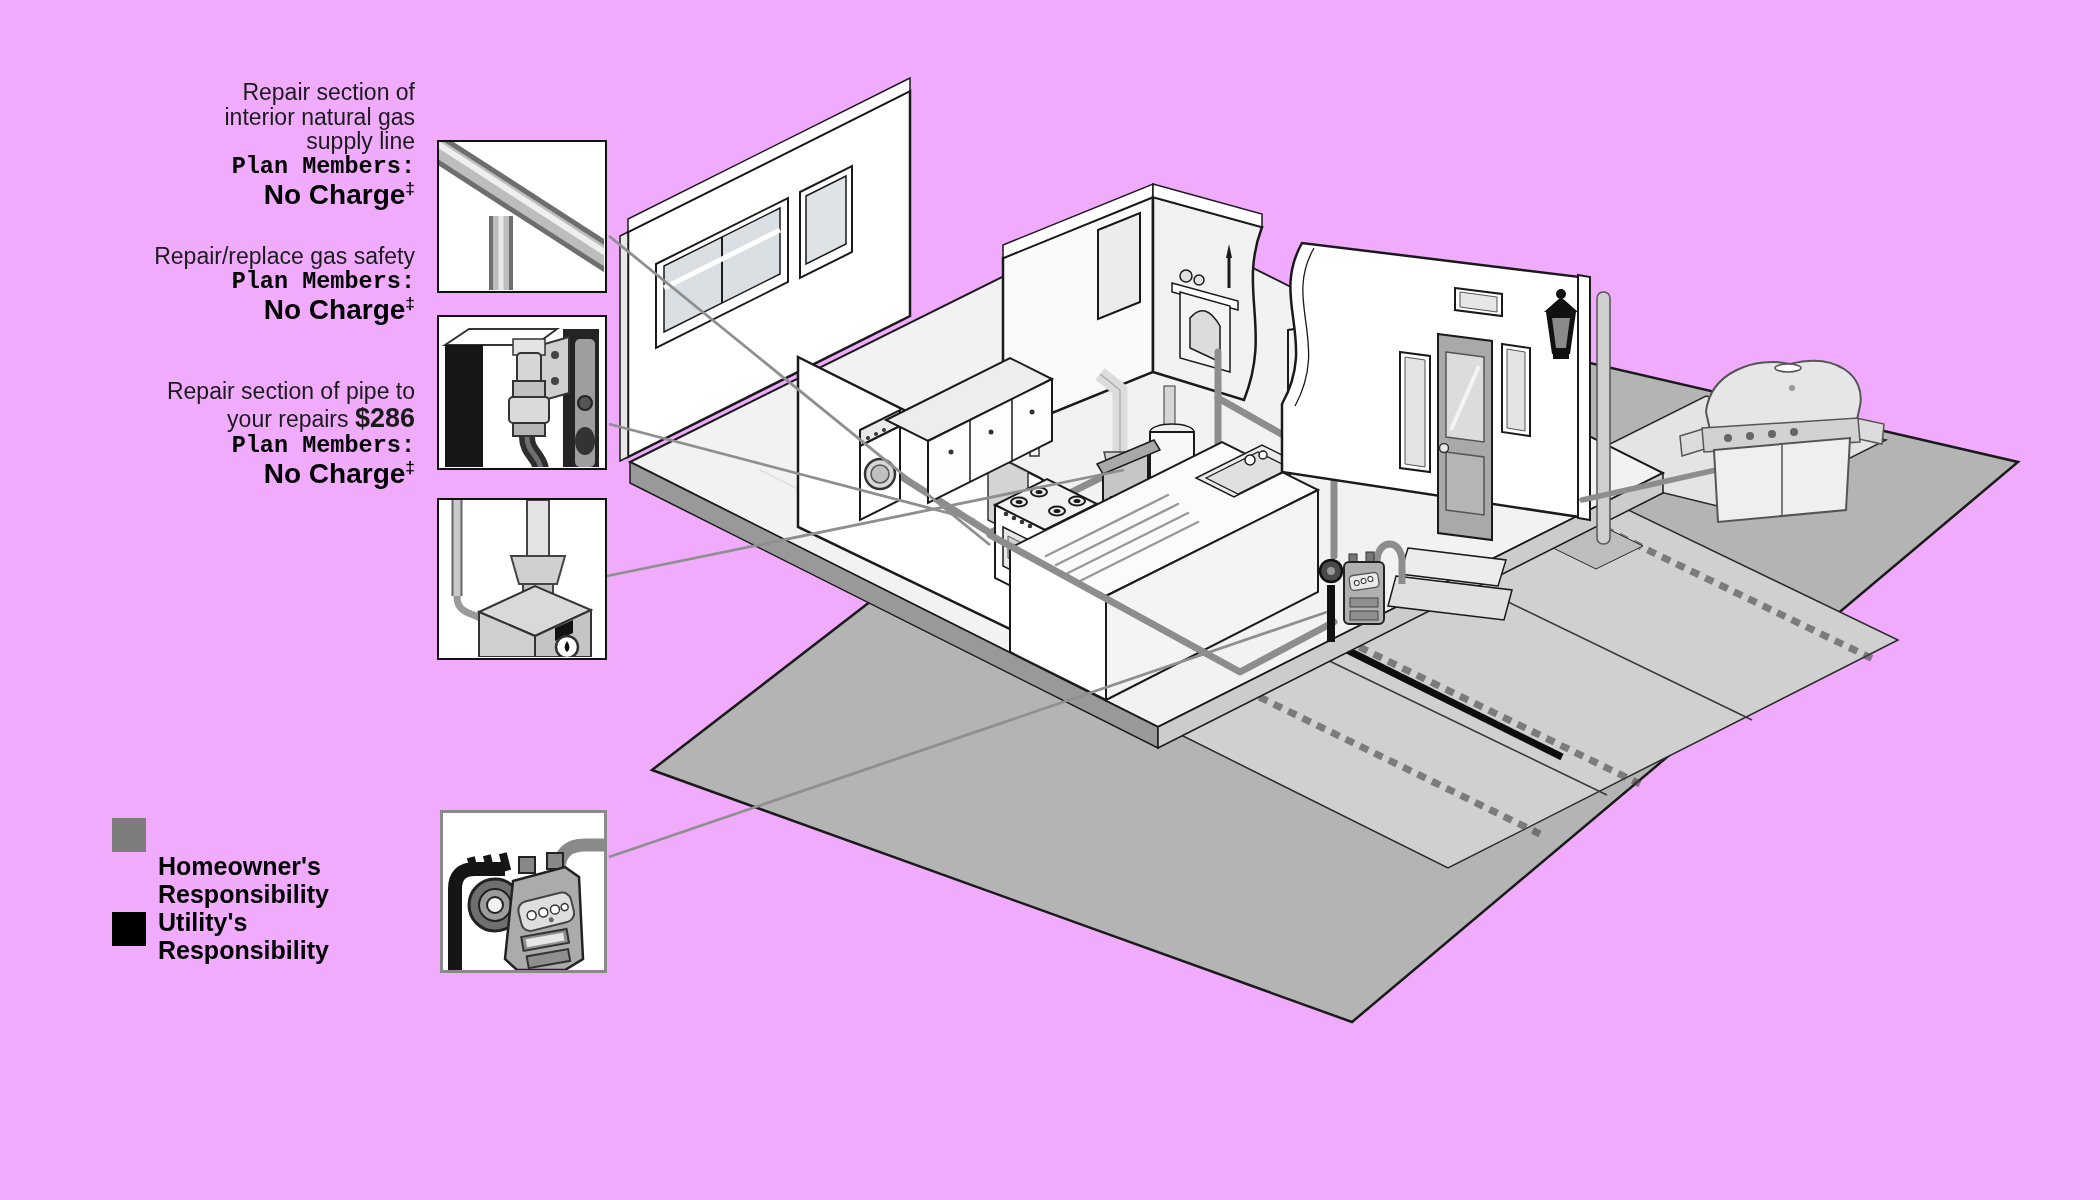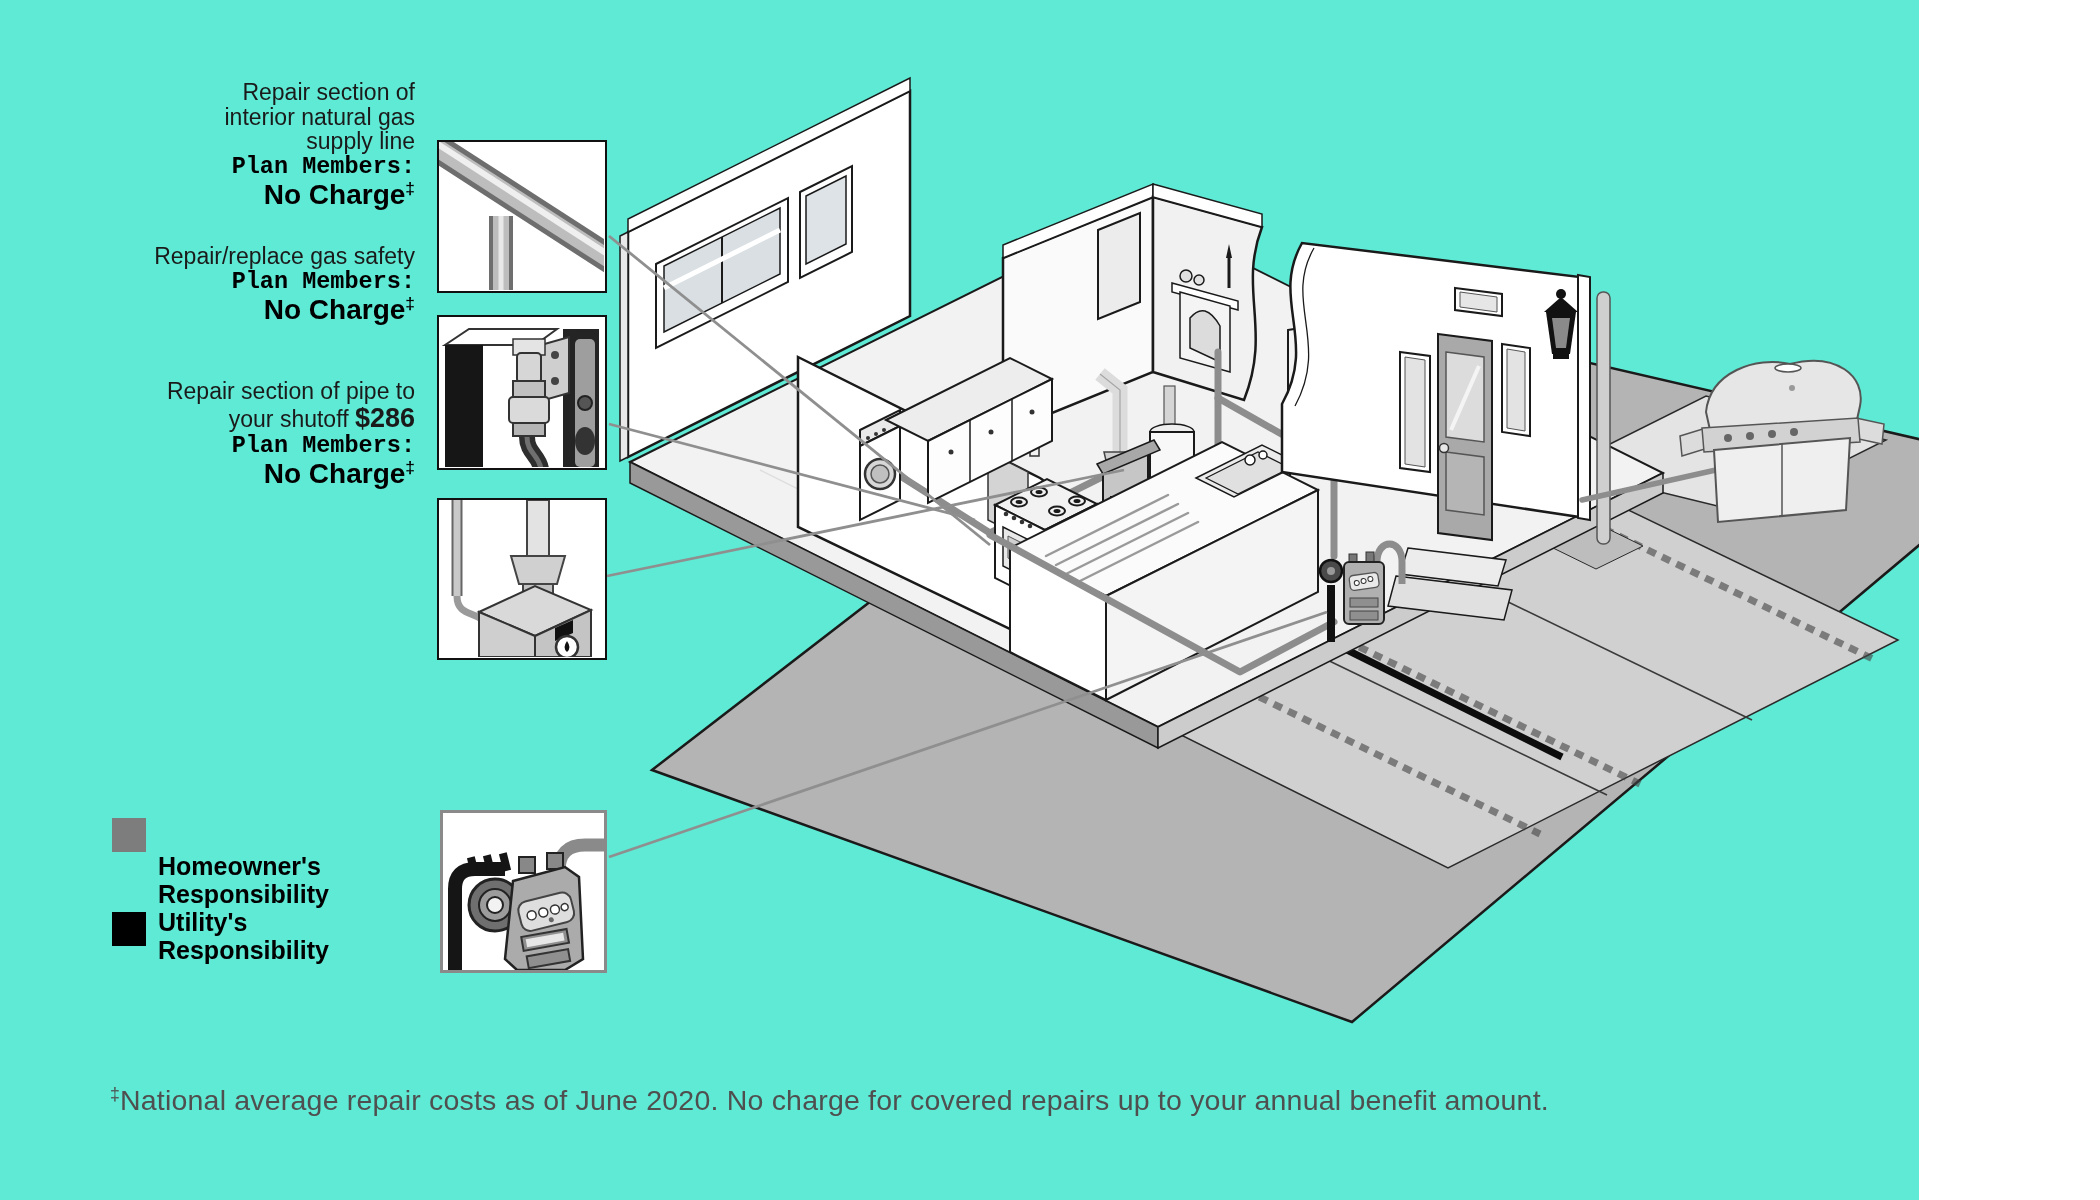--- a/index.html
+++ b/index.html
@@ -1,16 +1,16 @@
 <!DOCTYPE html>
 <html><head>
 <meta charset="utf-8">
 <style>
   html,body{margin:0;padding:0;background:#ffffff;}
-  .page{position:relative;width:1919px;height:1200px;background:#5eead4;overflow:hidden;
+  .page{position:relative;width:2100px;height:1200px;background:#f0abfc;overflow:hidden;
         font-family:"Liberation Sans", sans-serif;color:#111;}
   .callout{position:absolute;left:60px;width:355px;text-align:right;}
   .co-line{font-size:23px;line-height:24.5px;color:#1a1a1a;}
   .co-price-line{font-size:23px;line-height:28px;color:#1a1a1a;}
   .co-price{font-weight:bold;font-size:27px;}
   .co-plan{font-weight:bold;font-size:23.5px;line-height:25px;color:#000;font-family:Liberation Mono, monospace;}
   .co-nocharge{font-weight:bold;font-size:28px;line-height:31px;color:#000;}
   sup.fn{font-size:62%;vertical-align:super;line-height:0;}
   .thumb{position:absolute;background:#fff;box-sizing:border-box;}
   .thumb svg{display:block;}
@@ -344,21 +344,21 @@
       <rect x="74" y="64" width="32" height="16" fill="#c0c0c0" stroke="#333" stroke-width="2"></rect>
       <rect x="70" y="80" width="40" height="26" rx="4" fill="#dadada" stroke="#333" stroke-width="2"></rect>
       <rect x="74" y="106" width="32" height="13" fill="#b5b5b5" stroke="#333" stroke-width="2"></rect>
       <path d="M88,120 C88,136 100,138 102,152" fill="none" stroke="#2e2e2e" stroke-width="16"></path>
       <path d="M88,120 C88,136 100,138 102,152" fill="none" stroke="#6f6f6f" stroke-width="5"></path>
     </svg>
   </div>
 
   <div class="callout" style="top:379px;">
     <div class="co-line">Repair section of pipe to</div>
-    <div class="co-price-line"><span>your shutoff </span><span class="co-price">$286</span></div>
+    <div class="co-price-line"><span>your repairs </span><span class="co-price">$286</span></div>
     <div class="co-plan">Plan Members:</div>
     <div class="co-nocharge"><span>No Charge</span><sup class="fn">‡</sup></div>
   </div>
 
   <div class="thumb" style="left:437px;top:498px;width:170px;height:162px;border:2.5px solid #111;">
     <svg width="165" height="157" viewBox="0 0 165 157">
       <line x1="18" y1="0" x2="18" y2="96" stroke="#666" stroke-width="11"></line>
       <line x1="18" y1="0" x2="18" y2="96" stroke="#c9c9c9" stroke-width="7"></line>
       <path d="M18,96 C18,118 40,110 48,126 C54,138 64,132 70,142" fill="none" stroke="#9a9a9a" stroke-width="7"></path>
       <rect x="66" y="134" width="22" height="13" rx="6" fill="#222" transform="rotate(24 77 140)"></rect>
@@ -409,15 +409,14 @@
         <circle cx="106" cy="108" r="2.5" fill="#666"></circle>
       </g>
       <g transform="rotate(-10 102 132)">
         <rect x="80" y="120" width="46" height="14" fill="#8f8f8f" stroke="#333" stroke-width="2"></rect>
         <rect x="84" y="123" width="38" height="8" fill="#e6e6e6"></rect>
         <rect x="82" y="140" width="42" height="12" fill="#8f8f8f" stroke="#333" stroke-width="2"></rect>
       </g>
     </svg>
   </div>
 
-  <div class="footnote"><sup class="fn">‡</sup><span>National average repair costs as of June 2020. No charge for covered repairs up to your annual benefit amount.</span></div>
 
 </div>
 
 </body></html>

